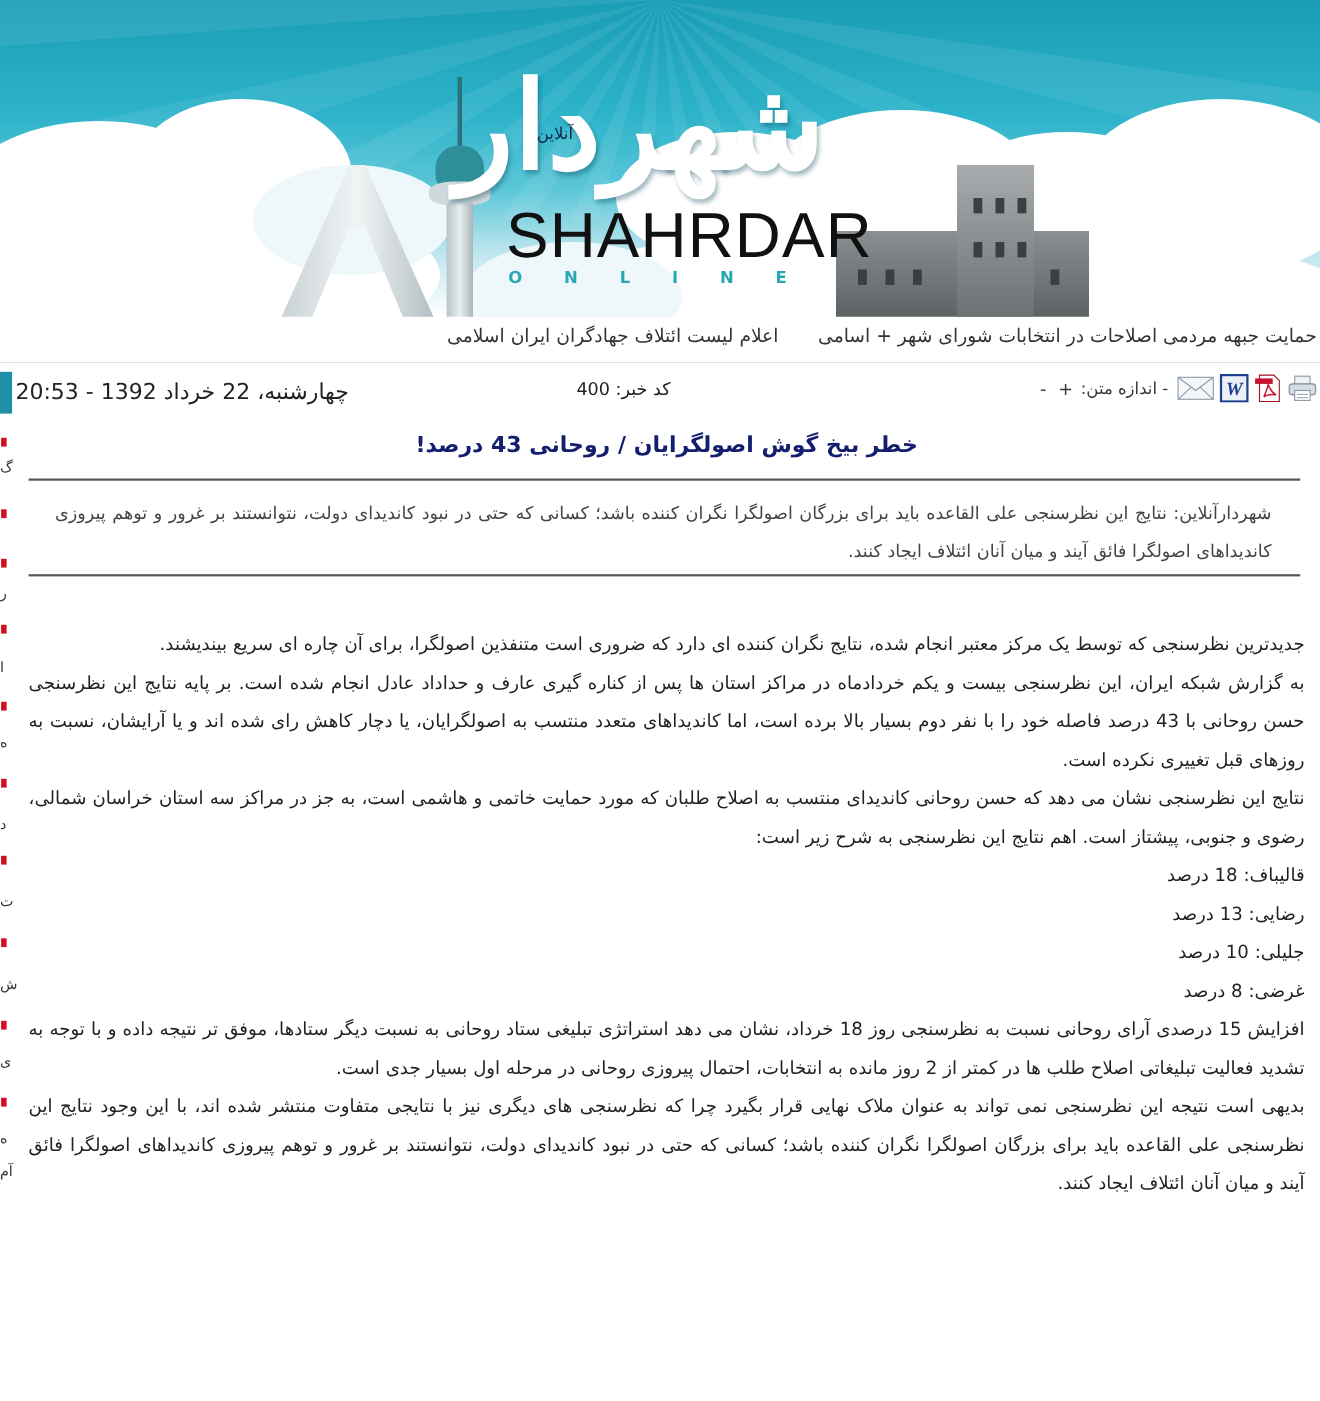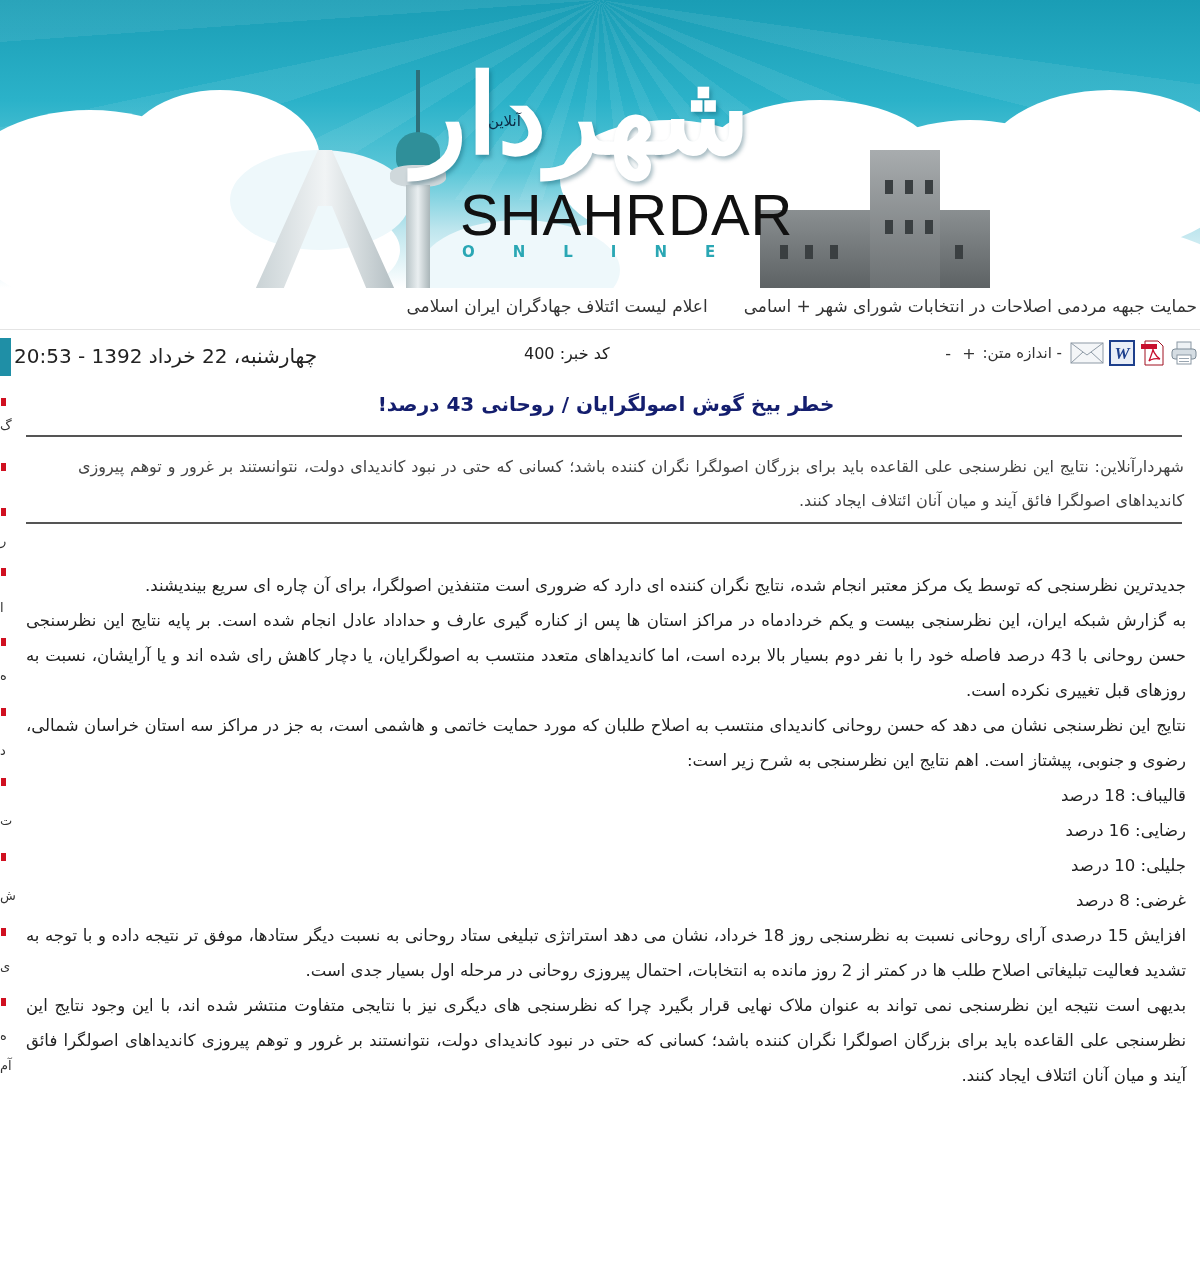--- a/index.html
+++ b/index.html
@@ -77,21 +77,21 @@
   .meta .date { position: absolute; left: 0; top: 6px; font-size: 20px; color: #222; direction: rtl; }
 
   
   .title {
     position: absolute; left: 26px; top: 392px; width: 1160px; text-align: center;
     font-size: 20px; font-weight: bold; color: #141e6e; direction: rtl;
   }
   .hr1 { position: absolute; left: 26px; top: 435px; width: 1156px; height: 2px; background: #555; }
   .lead {
     position: absolute; left: 50px; top: 450px; width: 1106px; direction: rtl; text-align: justify;
-    font-size: 16px; line-height: 34px; color: #444; margin-left: 28px;
+    font-size: 16px; line-height: 34px; color: #444;
   }
   .hr2 { position: absolute; left: 26px; top: 522px; width: 1156px; height: 2px; background: #555; }
   .body-text {
     position: absolute; left: 26px; top: 568px; width: 1160px; direction: rtl; text-align: justify;
     font-size: 16.5px; line-height: 35px; color: #222;
   }
   .body-text p { margin: 0; }
   .results { list-style: none; }
   .results li { line-height: 35px; }
 </style>
@@ -214,19 +214,19 @@
 <div class="hr1"></div>
 <div class="lead">شهردارآنلاین: نتایج این نظرسنجی علی القاعده باید برای بزرگان اصولگرا نگران کننده باشد؛ کسانی که حتی در نبود کاندیدای دولت، نتوانستند بر غرور و توهم پیروزی کاندیداهای اصولگرا فائق آیند و میان آنان ائتلاف ایجاد کنند.</div>
 <div class="hr2"></div>
 
 <div class="body-text">
   <p>جدیدترین نظرسنجی که توسط یک مرکز معتبر انجام شده، نتایج نگران کننده ای دارد که ضروری است متنفذین اصولگرا، برای آن چاره ای سریع بیندیشند.</p>
   <p>به گزارش شبکه ایران، این نظرسنجی بیست و یکم خردادماه در مراکز استان ها پس از کناره گیری عارف و حداداد عادل انجام شده است. بر پایه نتایج این نظرسنجی حسن روحانی با 43 درصد فاصله خود را با نفر دوم بسیار بالا برده است، اما کاندیداهای متعدد منتسب به اصولگرایان، یا دچار کاهش رای شده اند و یا آرایشان، نسبت به روزهای قبل تغییری نکرده است.</p>
   <p>نتایج این نظرسنجی نشان می دهد که حسن روحانی کاندیدای منتسب به اصلاح طلبان که مورد حمایت خاتمی و هاشمی است، به جز در مراکز سه استان خراسان شمالی، رضوی و جنوبی، پیشتاز است. اهم نتایج این نظرسنجی به شرح زیر است:</p>
   <ul class="results">
     <li>قالیباف: 18 درصد</li>
-    <li>رضایی: 16 درصد</li>
+    <li>رضایی: 13 درصد</li>
     <li>جلیلی: 10 درصد</li>
     <li>غرضی: 8 درصد</li>
   </ul>
   <p>افزایش 15 درصدی آرای روحانی نسبت به نظرسنجی روز 18 خرداد، نشان می دهد استراتژی تبلیغی ستاد روحانی به نسبت دیگر ستادها، موفق تر نتیجه داده و با توجه به تشدید فعالیت تبلیغاتی اصلاح طلب ها در کمتر از 2 روز مانده به انتخابات، احتمال پیروزی روحانی در مرحله اول بسیار جدی است.</p>
   <p>بدیهی است نتیجه این نظرسنجی نمی تواند به عنوان ملاک نهایی قرار بگیرد چرا که نظرسنجی های دیگری نیز با نتایجی متفاوت منتشر شده اند، با این وجود نتایج این نظرسنجی علی القاعده باید برای بزرگان اصولگرا نگران کننده باشد؛ کسانی که حتی در نبود کاندیدای دولت، نتوانستند بر غرور و توهم پیروزی کاندیداهای اصولگرا فائق آیند و میان آنان ائتلاف ایجاد کنند.</p>
 </div>
 
 </body></html>

